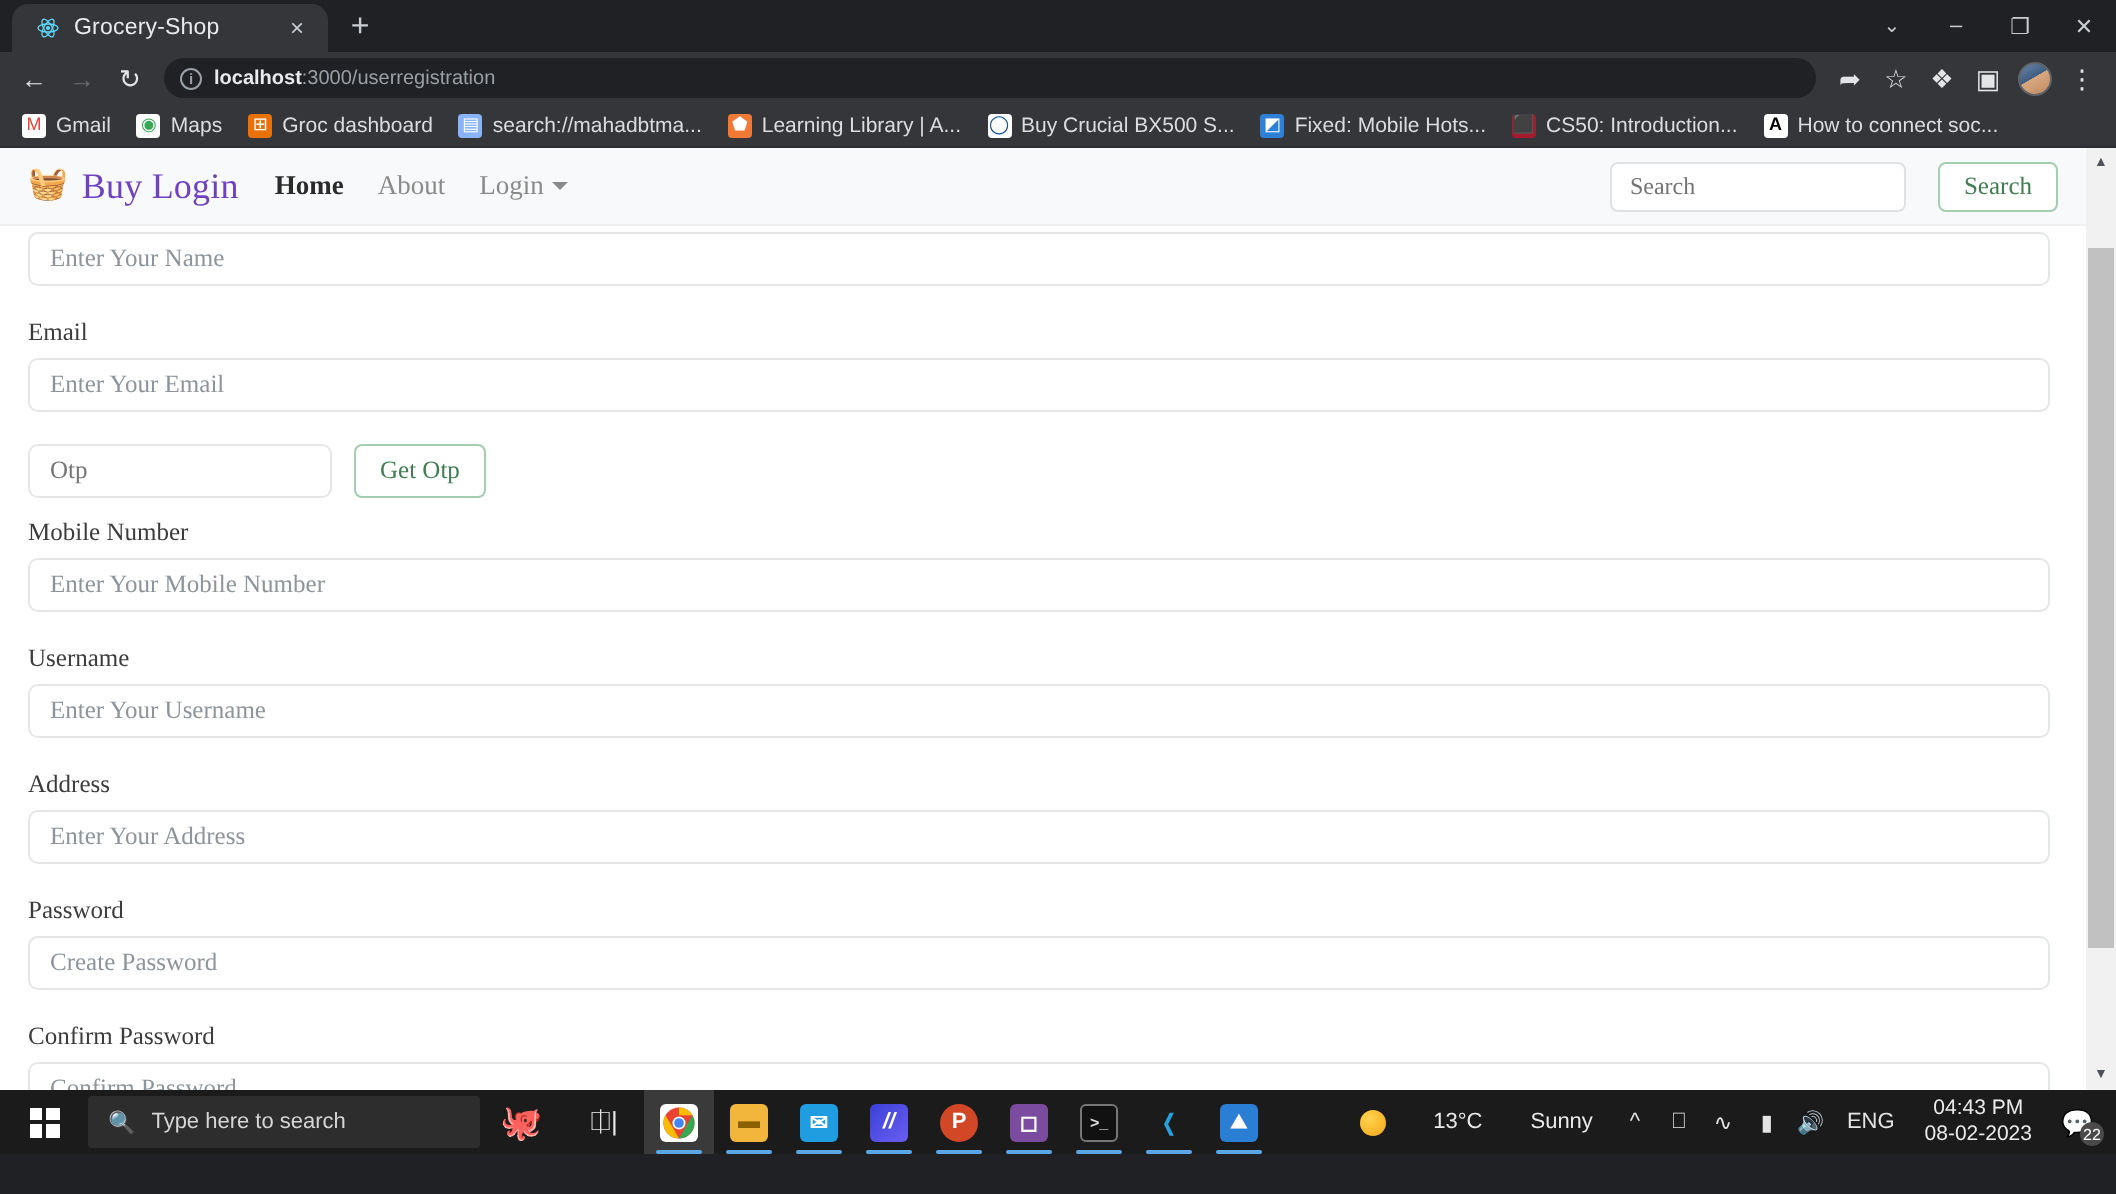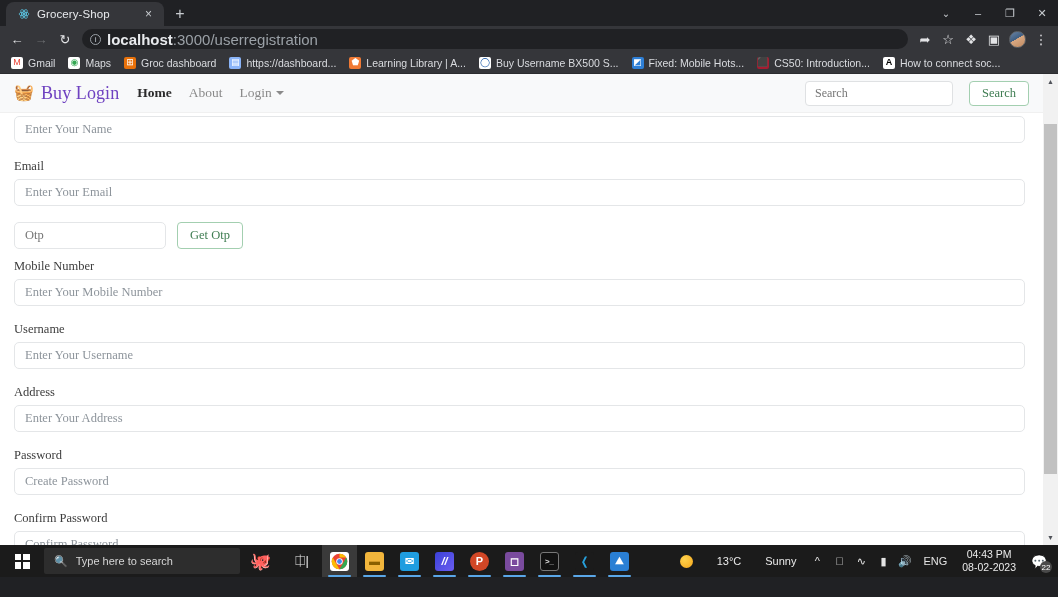--- a/index.html
+++ b/index.html
@@ -64,21 +64,21 @@
     flex: 1; height: 20px; background: #202124; border-radius: 10px;
     display: flex; align-items: center; padding: 0 8px; gap: 6px;
     margin: 0 4px; min-width: 0;
   }
   .omni-icon {
     width: 11px; height: 11px; border: 1.1px solid #9aa0a6; border-radius: 50%;
     display: flex; align-items: center; justify-content: center;
     color: #9aa0a6; font-size: 7.5px; flex: 0 0 11px; font-weight: bold;
   }
   .omni-url {
-    font-size: 15px; color: #9aa0a6; white-space: nowrap;
+    font-size: 10px; color: #9aa0a6; white-space: nowrap;
     overflow: hidden; text-overflow: ellipsis;
   }
   .omni-url b { color: #e8eaed; font-weight: 600; }
   .tb-right { display: flex; align-items: center; gap: 1px; }
   .avatar {
     width: 17px; height: 17px; border-radius: 50%;
     background: linear-gradient(150deg,#6b86a8 0%,#3f5d80 45%,#d8a882 46%,#c08a60 100%);
     margin: 0 3px; border: 1px solid #5f6368;
   }
 
@@ -312,29 +312,29 @@
     <div class="bm">
         <span class="bm-ico" style="background:#ffffff;color:#34a853">◉</span>
         <span>Maps</span>
       </div>
     <div class="bm">
         <span class="bm-ico" style="background:#e8710a;color:#ffffff">⊞</span>
         <span>Groc dashboard</span>
       </div>
     <div class="bm">
         <span class="bm-ico" style="background:#8ab4f8;color:#ffffff">▤</span>
-        <span>https://dashboard...</span>
+        <span>search://mahadbtma...</span>
       </div>
     <div class="bm">
         <span class="bm-ico" style="background:#f07a35;color:#ffffff">⬟</span>
         <span>Learning Library | A...</span>
       </div>
     <div class="bm">
         <span class="bm-ico" style="background:#ffffff;color:#0b4ea2">◯</span>
-        <span>Buy Username BX500 S...</span>
+        <span>Buy Crucial BX500 S...</span>
       </div>
     <div class="bm">
         <span class="bm-ico" style="background:#2e7fd6;color:#ffffff">◩</span>
         <span>Fixed: Mobile Hots...</span>
       </div>
     <div class="bm">
         <span class="bm-ico" style="background:#a51c30;color:#ffffff">⬛</span>
         <span>CS50: Introduction...</span>
       </div>
     <div class="bm">

